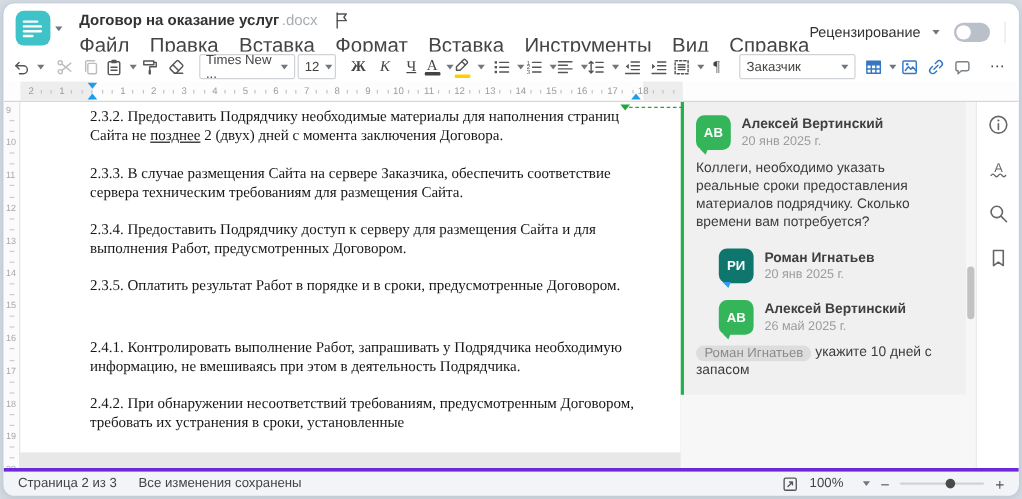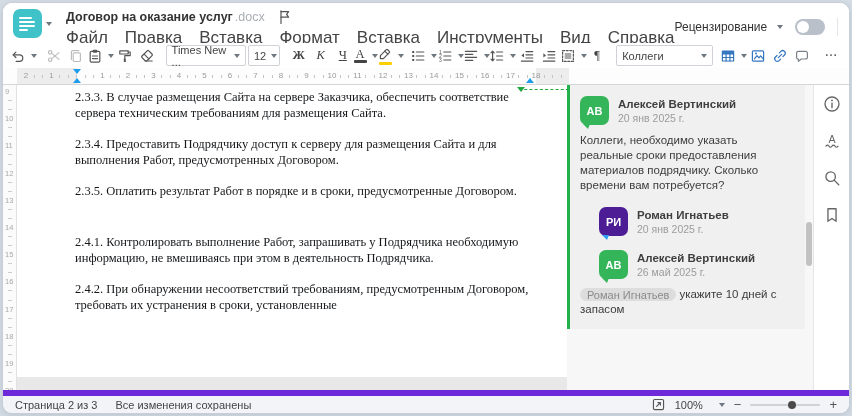--- a/index.html
+++ b/index.html
@@ -90,21 +90,21 @@
   .mention { background: #dddddd; color: #8b8b8b; border-radius: 8px; padding: 0.5px 7px; font-size: 11px; margin-right: 3px; white-space: nowrap; }
 
   .scroll-zone { width: 8px; flex: none; background: #f7f7f8; position: relative; }
   .scroll-thumb { position: absolute; left: 1px; top: 137px; width: 6px; height: 44px; border-radius: 3px; background: #c2c2c2; cursor: pointer; }
 
   .right-sidebar { width: 36px; flex: none; background: #fff; border-left: 1px solid #e4e6e8;
                    display: flex; flex-direction: column; align-items: center; padding-top: 10px; gap: 19px; }
   .sb-btn { width: 18px; height: 18px; cursor: pointer; }
 
   
-  .statusbar { height: 23px; flex: none; background: #f2f4f7; border-top: 6px solid #6d28d9; display: flex; align-items: center;
+  .statusbar { height: 23px; flex: none; background: #f2f4f7; border-top: 3px solid #6d28d9; display: flex; align-items: center;
                padding: 0 12px; font-size: 11px; color: #444; }
   .sb-left { display: flex; gap: 18px; }
   .sb-right { margin-left: auto; display: flex; align-items: center; gap: 9px; }
   .zoom-combo { display: flex; align-items: center; gap: 12px; cursor: pointer; }
   .zbtn { font-size: 13px; color: #555; cursor: pointer; line-height: 1; }
   .slider { width: 70px; height: 2px; background: #cfd3d8; border-radius: 1px; position: relative; cursor: pointer; }
   .slider .dot { position: absolute; left: 38px; top: -3px; width: 8px; height: 8px; border-radius: 50%; background: #4a4a4a; }
   .js-icon { display: inline-flex; }
 </style>
 </head>
@@ -357,21 +357,21 @@
           </span>
         </span>
         <span class="caret"></span>
       </div>
       <div class="tb-btn">
         <span class="tb-stack">
           <span class="tb-txt">¶</span>
         </span>
       </div>
       <div class="tb-btn grp tb-combo" style="width: 106px;">
-        <span>Коллеги</span>
+        <span>Заказчик</span>
         <span class="caret"></span>
       </div>
       <div class="tb-btn grp">
         <span class="tb-stack">
           <span class="ico">
             <svg width="100%" height="100%" viewBox="0 0 16 16" fill="none" stroke="#3577c1" stroke-width="1.2" stroke-linecap="round" stroke-linejoin="round">
               <rect x="2.4" y="3" width="11.2" height="10"></rect>
               <rect x="2.4" y="3" width="11.2" height="3" fill="#3577c1" stroke="none"></rect>
               <path d="M2.4 6h11.2M2.4 9.5h11.2M6.1 6v7M9.9 6v7"></path>
             </svg>
@@ -521,20 +521,21 @@
         <span class="vr-tick" style="top: 215px;"></span>
         <span class="vr-tick" style="top: 233px;"></span>
         <span class="vr-tick" style="top: 242px;"></span>
         <span class="vr-tick" style="top: 260px;"></span>
         <span class="vr-tick" style="top: 269px;"></span>
         <span class="vr-tick" style="top: 287px;"></span>
         <span class="vr-tick" style="top: 296px;"></span>
       </div>
     <div class="doc-area">
       <div class="page" id="page">
+          <p class="para"><span>2.3.2. Предоставить Подрядчику необходимые материалы для наполнения страниц Сайта не </span><span class="run-underline">позднее</span><span> 2 (двух) дней с момента заключения Договора.</span></p>
           <p class="para"><span>2.3.3. В случае размещения Сайта на сервере Заказчика, обеспечить соответствие сервера техническим требованиям для размещения Сайта.</span></p>
           <p class="para"><span>2.3.4. Предоставить Подрядчику доступ к серверу для размещения Сайта и для выполнения Работ, предусмотренных Договором.</span></p>
           <p class="para gap-large"><span>2.3.5. Оплатить результат Работ в порядке и в сроки, предусмотренные Договором.</span></p>
           <p class="para"><span>2.4.1. Контролировать выполнение Работ, запрашивать у Подрядчика необходимую информацию, не вмешиваясь при этом в деятельность Подрядчика.</span></p>
           <p class="para"><span>2.4.2. При обнаружении несоответствий требованиям, предусмотренным Договором, требовать их устранения в сроки, установленные </span></p>
         </div>
       <div class="connector"></div>
     </div>
     <aside class="comments">
       <div class="thread" id="thread">
@@ -545,21 +546,21 @@
               </div>
               <div>
                 <div class="cname">Алексей Вертинский</div>
                 <div class="cdate">20 янв 2025 г.</div>
               </div>
             </div>
             <div class="ctext"><span>Коллеги, необходимо указать реальные сроки предоставления материалов подрядчику. Сколько времени вам потребуется?</span></div>
           </div>
           <div class="comment reply">
             <div class="comment-head">
-              <div class="cavatar" style="background: #4c1d95; color: rgb(47, 157, 244); justify-content: center;">
+              <div class="cavatar" style="background: #0f766e; color: rgb(47, 157, 244); justify-content: center;">
                 <span style="color: rgb(255, 255, 255);">РИ</span>
               </div>
               <div>
                 <div class="cname">Роман Игнатьев</div>
                 <div class="cdate">20 янв 2025 г.</div>
               </div>
             </div>
           </div>
           <div class="comment reply">
             <div class="comment-head">

